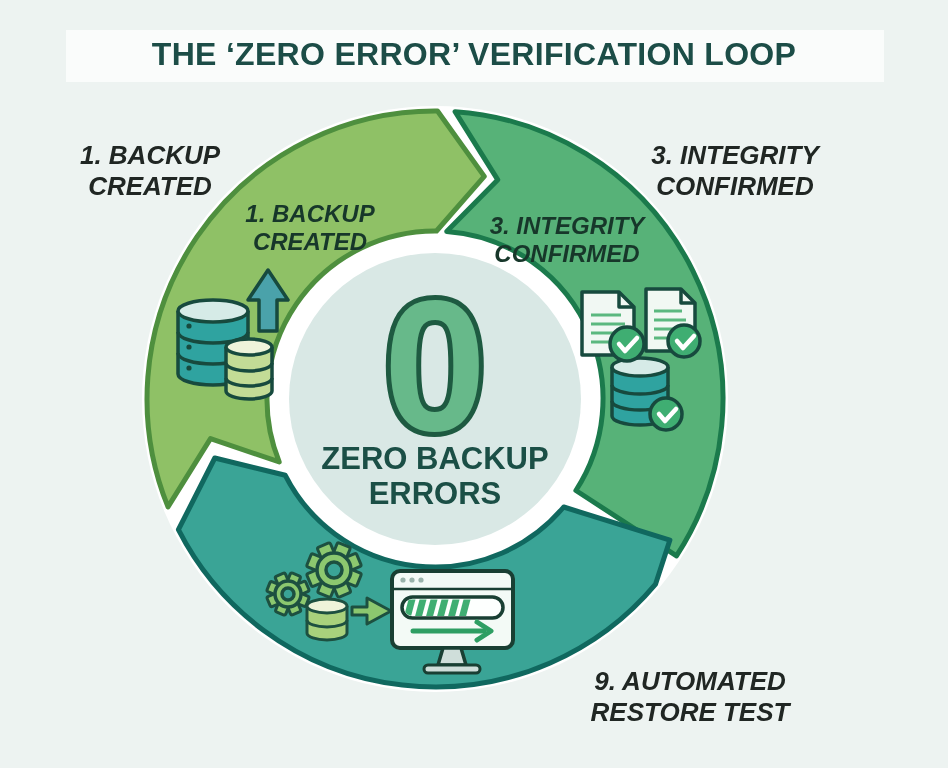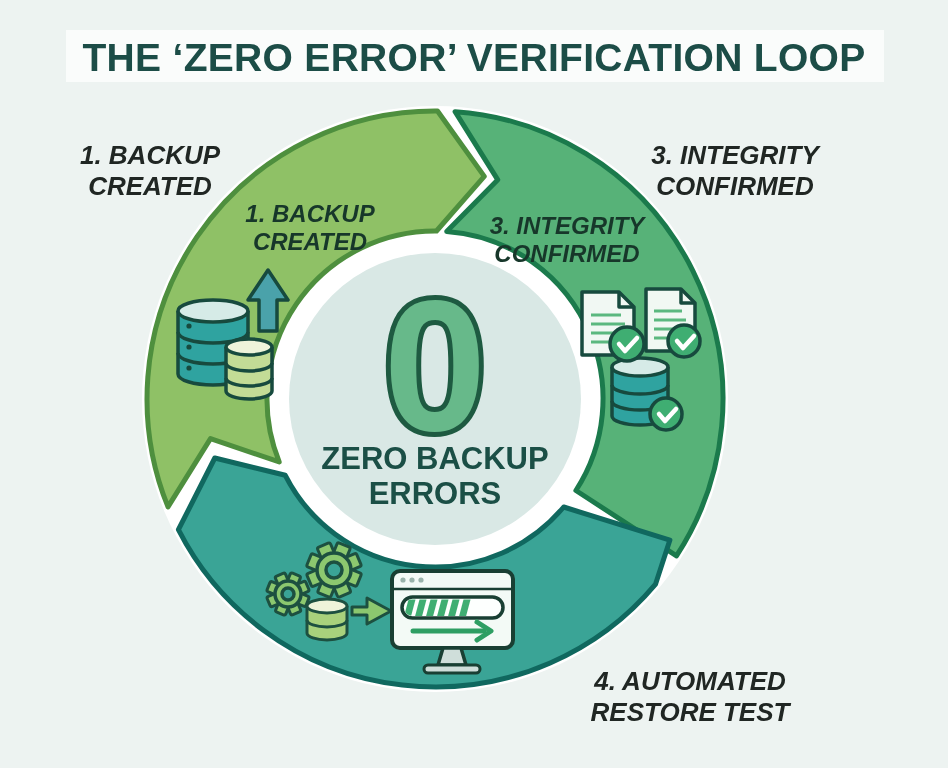--- a/index.html
+++ b/index.html
@@ -8,21 +8,21 @@
     font-family:"Liberation Sans",sans-serif;
     -webkit-font-smoothing:antialiased;
   }
   .stage{position:relative;width:948px;height:768px;overflow:hidden;}
   .title-band{
     position:absolute;left:66px;top:30px;width:818px;height:52px;
     background:rgba(255,255,255,.72);
   }
   .page-title{
     position:absolute;left:0;top:36px;width:948px;margin:0;
-    text-align:center;font-size:39px;font-weight:bold;
+    text-align:center;font-size:32px;font-weight:bold;
     letter-spacing:.3px;color:var(--c-title,#1c4d47);
   }
   #loop-svg{position:absolute;left:0;top:0;}
   .label{
     position:absolute;font-weight:bold;text-align:center;
     white-space:pre-line;line-height:1.18;font-style:italic;
   }
   .label.outer{font-size:26px;color:var(--c-outer,#202623);}
   .label.inner{font-size:24px;color:var(--c-inner,#17372a);}
   #label-outer-1{left:30px;top:140px;width:240px;}
@@ -156,17 +156,17 @@
   </svg>
 
   <div class="label outer" id="label-outer-1">1. BACKUP
 CREATED</div>
   <div class="label inner" id="label-inner-1">1. BACKUP
 CREATED</div>
   <div class="label outer" id="label-outer-3">3. INTEGRITY
 CONFIRMED</div>
   <div class="label inner" id="label-inner-3">3. INTEGRITY
 CONFIRMED</div>
-  <div class="label outer" id="label-outer-2">4. AUTOMATED
+  <div class="label outer" id="label-outer-2">9. AUTOMATED
 RESTORE TEST</div>
 
   <div class="center-label">ZERO BACKUP ERRORS</div>
 </div>
 
 </body></html>

